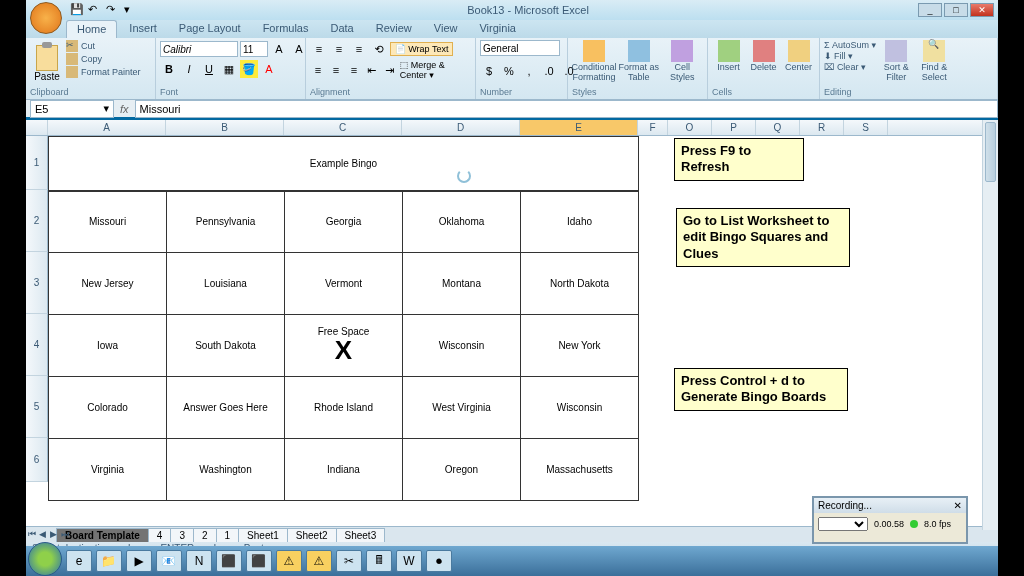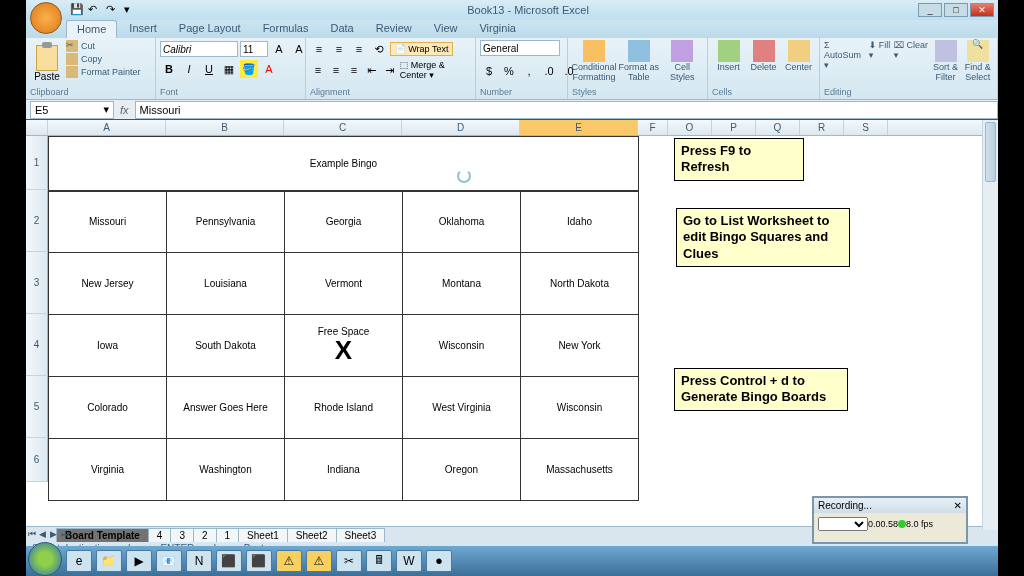--- a/index.html
+++ b/index.html
@@ -33,21 +33,21 @@
 .clip-items div { display: flex; align-items: center; gap: 3px; }
 .mini-ico { width: 12px; height: 12px; background: #d8b978; display: inline-block; }
 .font-row { display: flex; gap: 2px; align-items: center; }
 .font-sel { height: 16px; border: 1px solid #9cb8cc; background: #fff; font-size: 10px; padding: 0 2px; }
 .btn-ico { width: 18px; height: 18px; border: 1px solid transparent; display: inline-flex; align-items: center; justify-content: center; font-size: 11px; }
 .wrap-text { background: #fde8b8; border: 1px solid #e0b050; padding: 1px 4px; font-size: 9px; display: flex; align-items: center; gap: 2px; }
 .big-btn { width: 44px; display: flex; flex-direction: column; align-items: center; font-size: 9px; color: #3b5a75; text-align: center; line-height: 1.1; }
 .big-btn .bi { width: 22px; height: 22px; margin-bottom: 1px; }
 
 
-.formula-bar { height: 20px; background: #e6eef3; border-bottom: 1px solid #0369a1; display: flex; align-items: center; font-size: 11px; }
+.formula-bar { height: 20px; background: #e6eef3; border-bottom: 3px solid #0369a1; display: flex; align-items: center; font-size: 11px; }
 .name-box { width: 84px; height: 18px; border: 1px solid #9cb8cc; background: #fff; margin-left: 4px; padding: 0 4px; display: flex; align-items: center; }
 .fx { padding: 0 6px; font-style: italic; color: #666; }
 .formula-input { flex: 1; height: 18px; border: 1px solid #9cb8cc; background: #fff; padding: 0 4px; display: flex; align-items: center; }
 
 
 .grid-area { position: relative; height: 406px; background: #fff; overflow: hidden; }
 .col-headers { display: flex; height: 16px; background: linear-gradient(#f4f8fb,#dce8f0); border-bottom: 1px solid #9cb8cc; font-size: 10px; }
 .row-headers-col { width: 22px; }
 .ch { border-right: 1px solid #c3d4df; text-align: center; line-height: 16px; color: #3b5a75; }
 .ch.sel { background: #f8c869; }
@@ -73,21 +73,21 @@
 
 
 .status-bar { height: 16px; background: linear-gradient(#dae8f1,#c4dae8); font-size: 10px; color: #3b5a75; padding: 1px 6px; }
 
 
 .taskbar { position: absolute; bottom: 0; left: 26px; width: 972px; height: 30px; background: linear-gradient(#6fa8d0,#3b6f9a); display: flex; align-items: center; }
 .start-orb { width: 34px; height: 34px; border-radius: 50%; background: radial-gradient(#8fd04a 30%,#2a6fb0); margin-left: 2px; border: 1px solid #2a5a8a; position: relative; top: -2px; }
 .task-ico { width: 26px; height: 22px; margin-left: 4px; background: #cde3f0; border: 1px solid #4a7a9f; border-radius: 2px; display: flex; align-items: center; justify-content: center; font-size: 12px; }
 .recording-panel { position: absolute; right: 30px; bottom: 32px; width: 156px; height: 48px; background: #ece9d8; border: 2px solid #7a96ac; font-size: 10px; }
 .recording-panel .rp-title { background: linear-gradient(#e8f0f6,#cfdde8); padding: 2px 4px; display: flex; justify-content: space-between; }
-.recording-panel .rp-body { padding: 4px; display: flex; align-items: center; font-size: 9px; }
+.recording-panel .rp-body { padding: 4px; display: flex; align-items: center; gap: 6px; font-size: 9px; }
 .rec-dot { width: 8px; height: 8px; background: #3c3; border-radius: 50%; display: inline-block; }
 
 .spinner { width: 14px; height: 14px; border: 2px solid #8fc0d8; border-top-color: transparent; border-radius: 50%; display: inline-block; }
 
 .scroll-v { position: absolute; right: 0; top: 120px; bottom: 46px; width: 16px; background: #e6eef3; border-left: 1px solid #c3d4df; }
 .scroll-v .thumb { position: absolute; top: 2px; left: 2px; right: 2px; height: 60px; background: linear-gradient(90deg,#d0e0ea,#b8cedd); border: 1px solid #9cb8cc; border-radius: 2px; }
 </style>
 </head>
 <body>
 
@@ -240,21 +240,21 @@
         <div class="big-btn" style="width:36px">
             <div class="bi" style="background:#f0d080"></div>
             <span>Center</span>
           </div>
       </div>
       <div class="rgroup-label">Cells</div>
     </div>
 
     <div class="rgroup" style="flex:1">
       <div class="rgroup-content">
-        <div style="display:flex;flex-direction:row;font-size:9px;gap:1px;color:#3b5a75">
+        <div style="display:flex;flex-direction:column;font-size:9px;gap:1px;color:#3b5a75">
           <div>Σ <span>AutoSum</span> ▾</div>
           <div>⬇ <span>Fill</span> ▾</div>
           <div>⌧ <span>Clear</span> ▾</div>
         </div>
         <div class="big-btn" style="width:36px">
             <div class="bi" style="background:#c0c0e0"></div>
             <span>Sort &amp; Filter</span>
           </div>
         <div class="big-btn" style="width:36px">
             <div class="bi" style="background:#f0e0a0">🔍</div>

